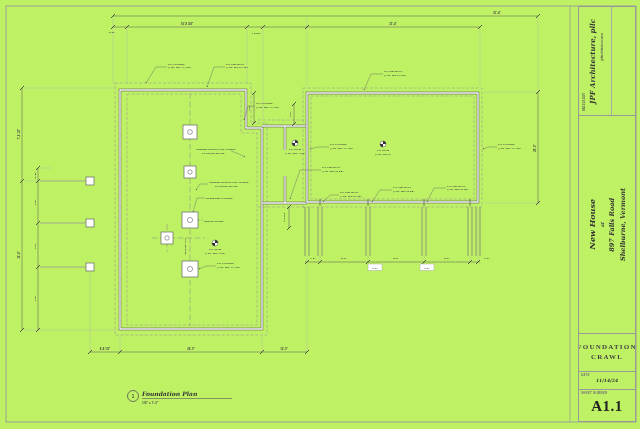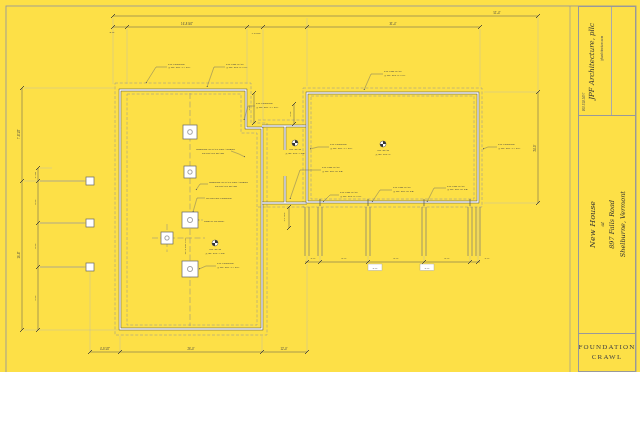--- a/index.html
+++ b/index.html
@@ -1,17 +1,17 @@
 <!DOCTYPE html>
 <html><head>
 <meta charset="utf-8">
 <style>
   html,body{margin:0;padding:0;background:#fff;}
-  .sheet{position:relative;width:640px;height:372px;background:#fde047;overflow:hidden;
-         font-family:"Liberation Sans",sans-serif;}
+  .sheet{position:relative;width:640px;height:429px;background:#bef264;overflow:hidden;
+         font-family:"Liberation Sans",sans-serif;font-weight:bold;}
   svg{position:absolute;left:0;top:0;}
   
   .w  {stroke:#3f3f3f;stroke-width:2.4;fill:none;}
   .wi {stroke:#ffffff;stroke-width:1.4;fill:none;}
   .f  {stroke:#999;stroke-width:0.55;fill:none;stroke-dasharray:3,1.8;}
   .cl {stroke:#8a8a8a;stroke-width:0.5;fill:none;stroke-dasharray:6,2.5;}
   .x  {stroke:#b9b9b9;stroke-width:0.4;fill:none;}
   .d  {stroke:#555;stroke-width:0.5;fill:none;}
   .tick{stroke:#333;stroke-width:0.8;}
   .ldr{stroke:#666;stroke-width:0.45;fill:none;}
@@ -291,15 +291,19 @@
     <span class="vt proj-l4">Shelburne, Vermont</span>
   </div>
   <div class="tsec stitle-sec">
     <span>FOUNDATION</span>
     <span>CRAWL</span>
   </div>
   <div class="tsec date-sec">
     <span class="mini-label">DATE</span>
     <div class="date-val">11/14/24</div>
   </div>
+  <div class="tsec snum-sec">
+    <span class="mini-label">SHEET NUMBER</span>
+    <div class="snum-val">A1.1</div>
+  </div>
 </div>
 
 </div>
 
 </body></html>

